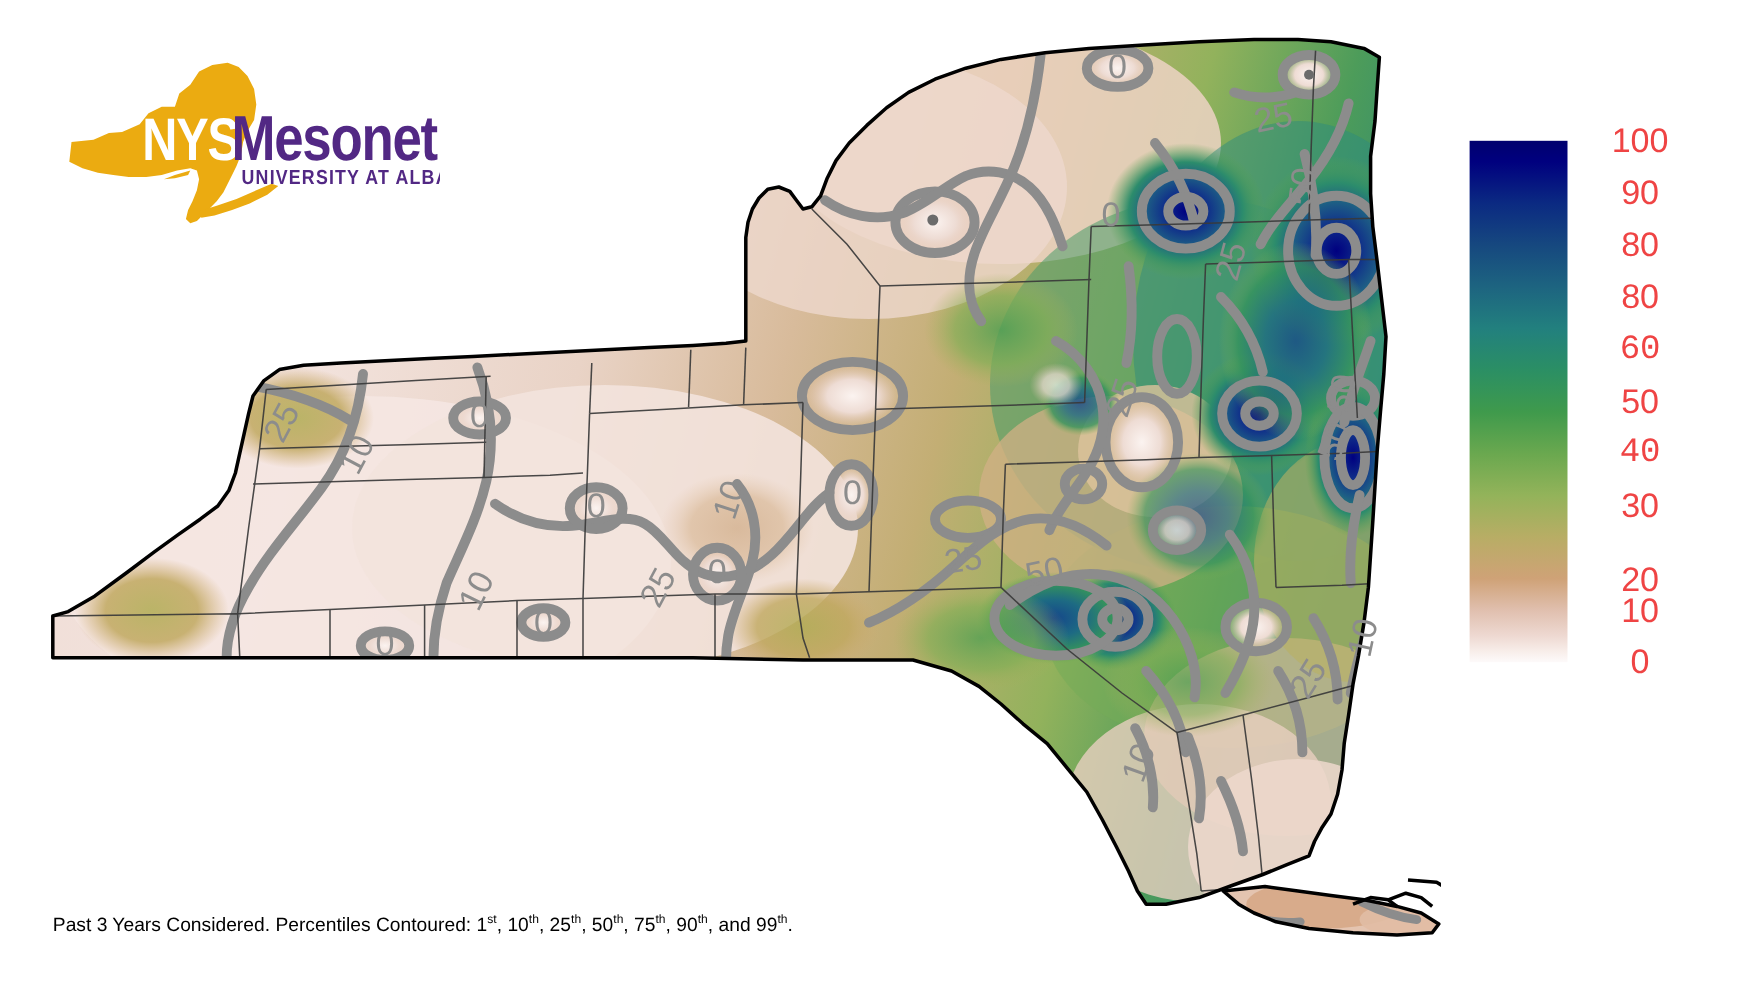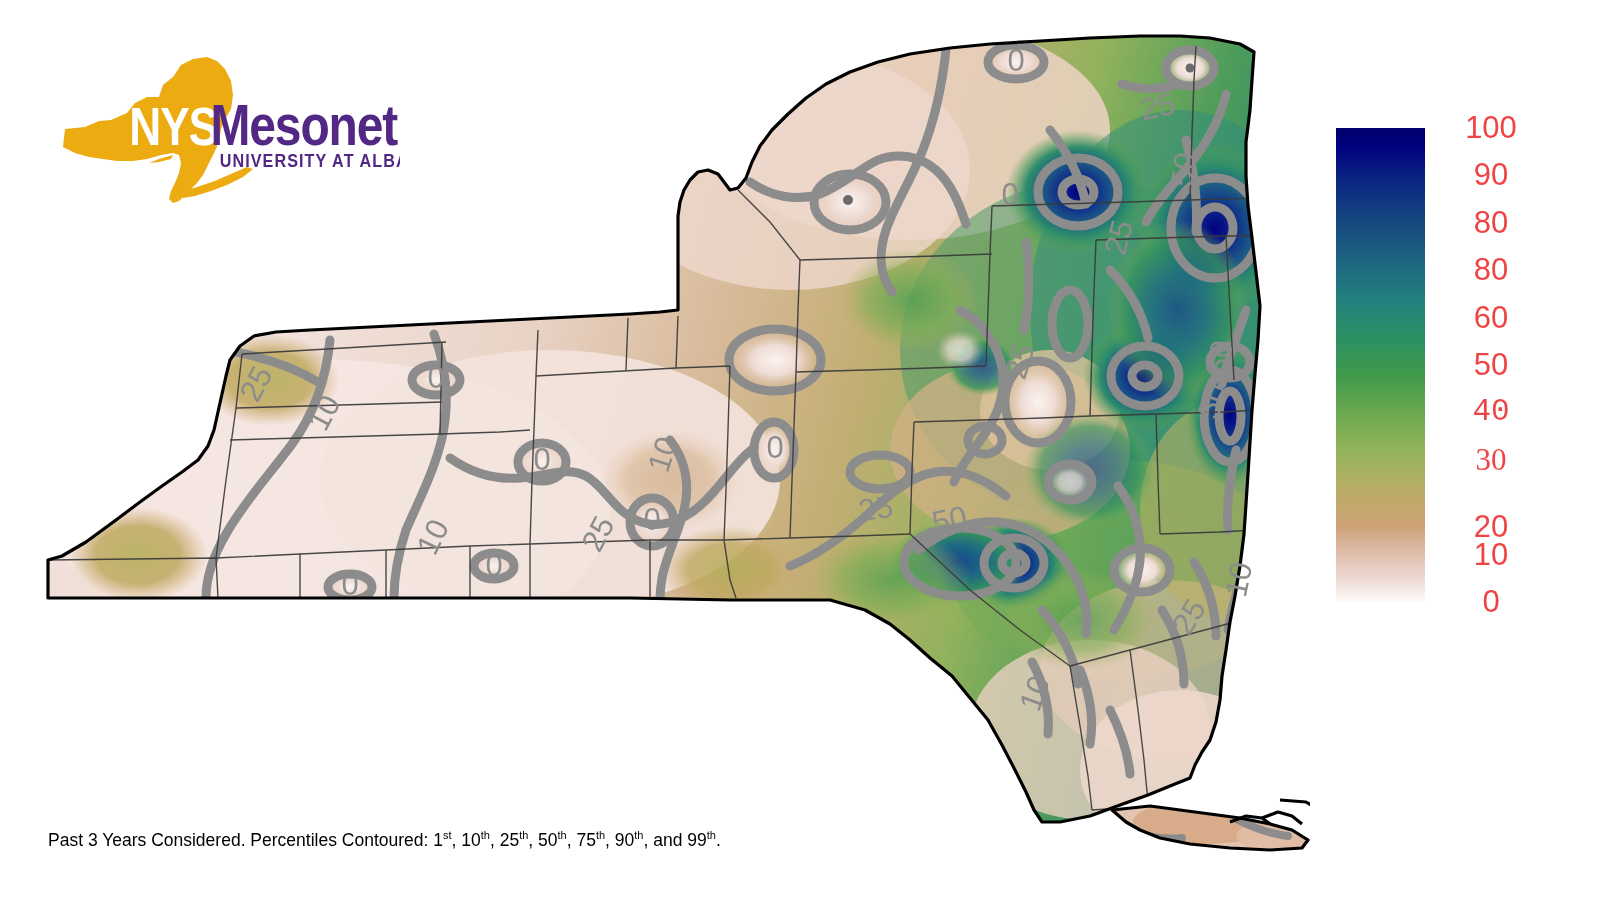--- a/index.html
+++ b/index.html
@@ -470,24 +470,24 @@
 </svg>
 </div>
 
 <div id="colorbar-group">
   <div id="colorbar-bar"></div>
   <div id="colorbar-ticks">
       <div class="cb-tick" style="top: 0px;">100</div>
       <div class="cb-tick" style="top: 47.4px;">90</div>
       <div class="cb-tick" style="top: 94.8px;">80</div>
       <div class="cb-tick" style="top: 142.2px;">80</div>
-      <div class="cb-tick" style="top: 189.6px;">60</div>
+      <div class="cb-tick" style="top: 189.6px; font-family: Liberation Mono, monospace;">60</div>
       <div class="cb-tick" style="top: 237px;">50</div>
       <div class="cb-tick" style="top: 284px; font-family: Liberation Mono, monospace;">40</div>
-      <div class="cb-tick" style="top: 331.8px; font-family: Liberation Serif, serif;">30</div>
+      <div class="cb-tick" style="top: 331.8px;">30</div>
       <div class="cb-tick" style="top: 379.2px; margin-top: 20px;">20</div>
       <div class="cb-tick" style="top: 426.6px;">10</div>
       <div class="cb-tick" style="top: 474px;">0</div>
     </div>
 </div>
 
 <div id="text-block">
 </div>
 
 <div id="footnote">Past 3 Years Considered. Percentiles Contoured: 1<sup>st</sup>, 10<sup>th</sup>, 25<sup>th</sup>, 50<sup>th</sup>, 75<sup>th</sup>, 90<sup>th</sup>, and 99<sup>th</sup>.</div>

